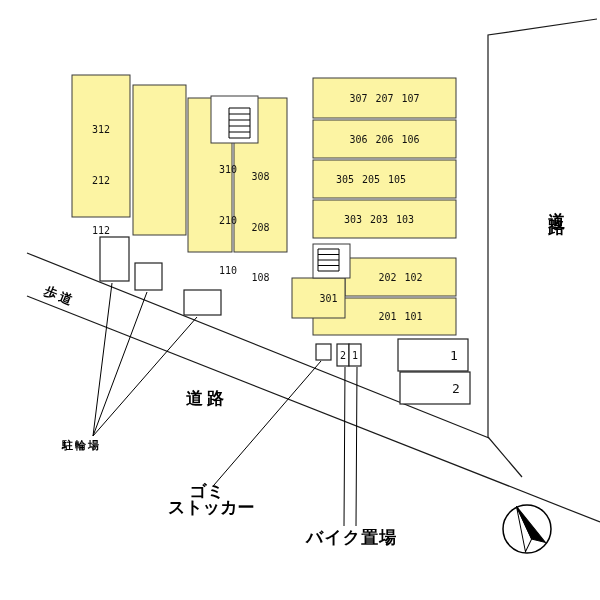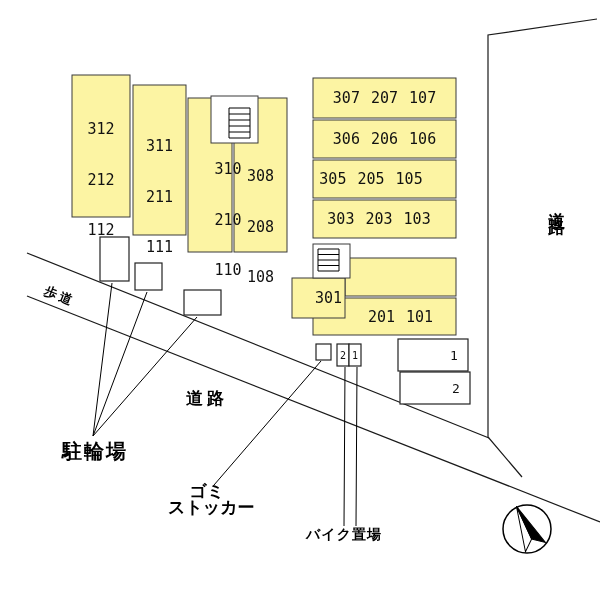--- a/index.html
+++ b/index.html
@@ -5,21 +5,21 @@
   * { margin:0; padding:0; box-sizing:border-box; }
   html,body { background:#fff; }
   #plan {
     position:relative; width:600px; height:600px; background:#fff;
     overflow:hidden; color:#000;
     font-family:"Liberation Sans", sans-serif;
   }
   .abs { position:absolute; left:0; top:0; }
   .room {
     position:absolute; display:flex; align-items:center; justify-content:center;
-    font-family:"DejaVu Sans Mono", monospace; font-size:15px; color:#111;
+    font-family:"DejaVu Sans Mono", monospace; font-size:10px; color:#111;
     white-space:pre; word-spacing:2px;
   }
   .stack { flex-direction:column; line-height:15.5px; justify-content:flex-start; text-align:center;gap:35px; }
   .jp { position:absolute; color:#000; font-weight:700; white-space:nowrap; }
   .vert { writing-mode:vertical-rl; letter-spacing:6px; }
   .small-num {
     position:absolute; display:flex; align-items:center; justify-content:center;
     font-family:"DejaVu Sans Mono", monospace; color:#111;
   }
 </style>
@@ -90,52 +90,48 @@
         <polygon points="527,504 538,549 527,540" fill="#000000" stroke="#000" stroke-width="1"></polygon>
       </g>
     </g>
   </svg>
 
   <div class="room stack" style="left:72px;top:122px;width:58px;height:50px;">
     <span>312</span>
     <span>212</span>
     <span>112</span>
   </div>
-  <div class="room stack" style="left:133px;top:139px;width:53px;height:50px;">
-    <span>311</span>
-    <span>211</span>
-    <span>111</span>
-  </div>
   <div class="room stack" style="left:188px;top:162px;width:44px;height:50px;padding-left:36px;">
     <span>310</span>
     <span>210</span>
     <span>110</span>
   </div>
   <div class="room stack" style="left:234px;top:169px;width:53px;height:50px;">
     <span>308</span>
     <span>208</span>
     <span>108</span>
   </div>
 
   <div class="room" style="left:313px;top:78px;width:143px;height:40px;">307 207 107</div>
   <div class="room" style="left:313px;top:120px;width:143px;height:38px;">306 206 106</div>
   <div class="room" style="left:313px;top:160px;width:116px;height:38px;">305 205 105</div>
   <div class="room" style="left:313px;top:200px;width:132px;height:38px;">303 203 103</div>
+  <div class="room" style="left:345px;top:258px;width:111px;height:38px;">202 102</div>
   <div class="room" style="left:292px;top:278px;width:53px;height:40px;padding-left:20px;">301</div>
   <div class="room" style="left:345px;top:298px;width:111px;height:37px;">201 101</div>
 
   <div class="small-num" style="left:444px;top:339px;width:20px;height:32px;font-size:13px;">1</div>
   <div class="small-num" style="left:446px;top:372px;width:20px;height:32px;font-size:13px;">2</div>
 
   <div class="small-num" style="left:337px;top:344px;width:12px;height:22px;font-size:10px;">2</div>
   <div class="small-num" style="left:349px;top:344px;width:12px;height:22px;font-size:10px;">1</div>
 
   <div class="jp vert" style="left:545px;top:198px;font-size:17px;">道路</div>
   <div class="jp" style="left:186px;top:387px;font-size:17px;letter-spacing:4px;">道路</div>
   <div class="jp" style="left:48px;top:282px;font-size:13px;letter-spacing:3px;transform:rotate(22deg);transform-origin:left top;">歩道</div>
-  <div class="jp" style="left:62px;top:438px;font-size:20px;letter-spacing:2px;">駐輪場</div>
+  <div class="jp" style="left:62px;top:438px;font-size:11px;letter-spacing:2px;">駐輪場</div>
   <div class="jp" style="left:168px;top:484px;width:78px;text-align:center;font-size:17px;line-height:16px;">
     <span style="display:block;">ゴミ</span>
     <span style="display:block;">ストッカー</span>
   </div>
-  <div class="jp" style="left:306px;top:526px;font-size:14px;letter-spacing:1px;">バイク置場</div>
+  <div class="jp" style="left:306px;top:526px;font-size:17px;letter-spacing:1px;">バイク置場</div>
 
 </div>
 
 </body></html>

